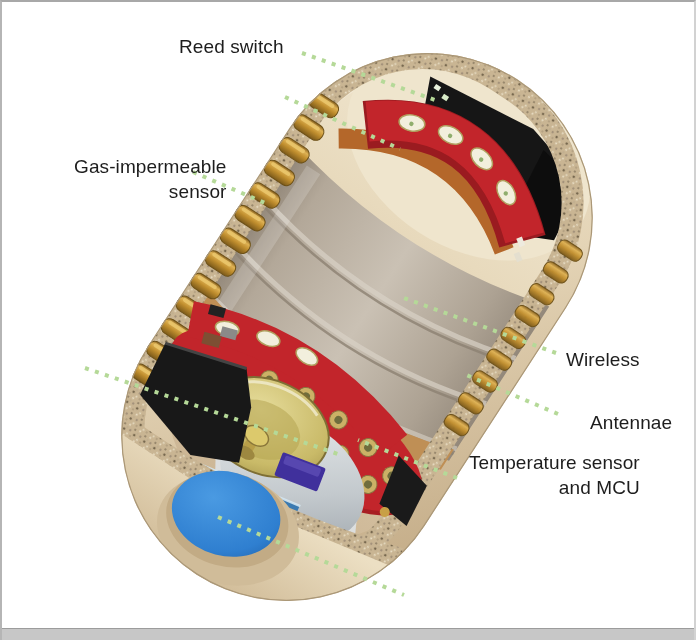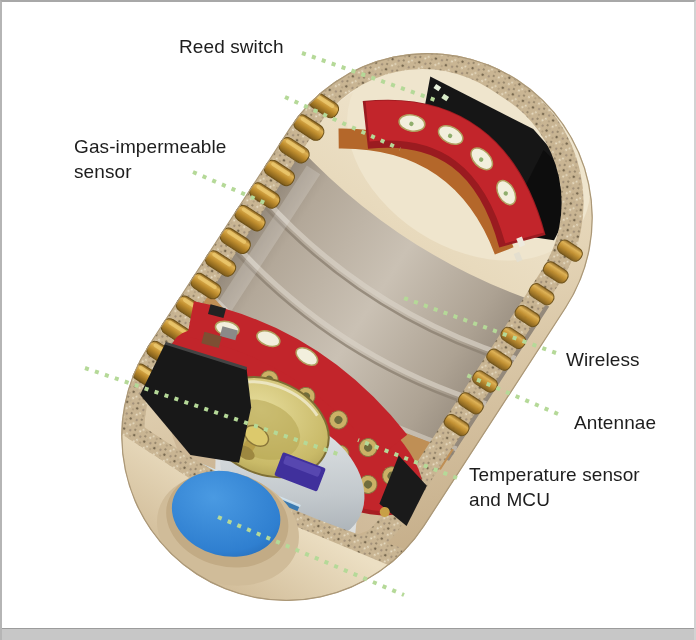--- a/index.html
+++ b/index.html
@@ -1,20 +1,21 @@
 <!DOCTYPE html>
 <html><head>
 <meta charset="utf-8">
 <style>
   html,body{margin:0;padding:0;background:#ffffff;}
   #stage{
     position:relative;width:696px;height:640px;overflow:hidden;
     background:#ffffff;box-sizing:border-box;
     border-top:2px solid #a8a8a8;border-left:2px solid #b5b5b5;border-right:2px solid #d2d2d2;
     font-family:"Liberation Sans", sans-serif;
+    text-align:right;
   }
   #capsule-svg{position:absolute;left:0;top:0;}
   .lbl{
     position:absolute;font-size:19px;line-height:25px;color:#1d1d1d;
     white-space:nowrap;letter-spacing:0.1px;
   }
   #bottom-bar{
     position:absolute;left:0;right:0;bottom:0;height:11px;
     background:#c7c7c7;border-top:1px solid #9c9c9c;
   }
@@ -263,30 +264,30 @@
       <line x1="554" y1="351" x2="402" y2="296"></line>
       <line x1="556" y1="412" x2="462" y2="372"></line>
       <line x1="455" y1="476" x2="356" y2="438"></line>
       <line x1="216" y1="515" x2="402" y2="593"></line>
     </g>
   </svg>
 
   <div class="lbl" style="left:177px;top:32px">Reed switch</div>
 
 
-  <div class="lbl" style="left:72px;top:132px">
+  <div class="lbl" style="left:72px;top:152px">
     <span>Gas-impermeable</span><br>
     <span>sensor</span>
   </div>
 
 
   <div class="lbl" style="left:564px;top:345px">Wireless</div>
 
-  <div class="lbl" style="left:572px;top:408px">Antennae</div>
-
-  <div class="lbl" style="left:467px;top:460px">
+  <div class="lbl" style="left:588px;top:408px">Antennae</div>
+
+  <div class="lbl" style="left:467px;top:448px">
     <span>Temperature sensor</span><br>
     <span>and MCU</span>
   </div>
 
 
   <div id="bottom-bar"></div>
 </div>
 
 </body></html>

